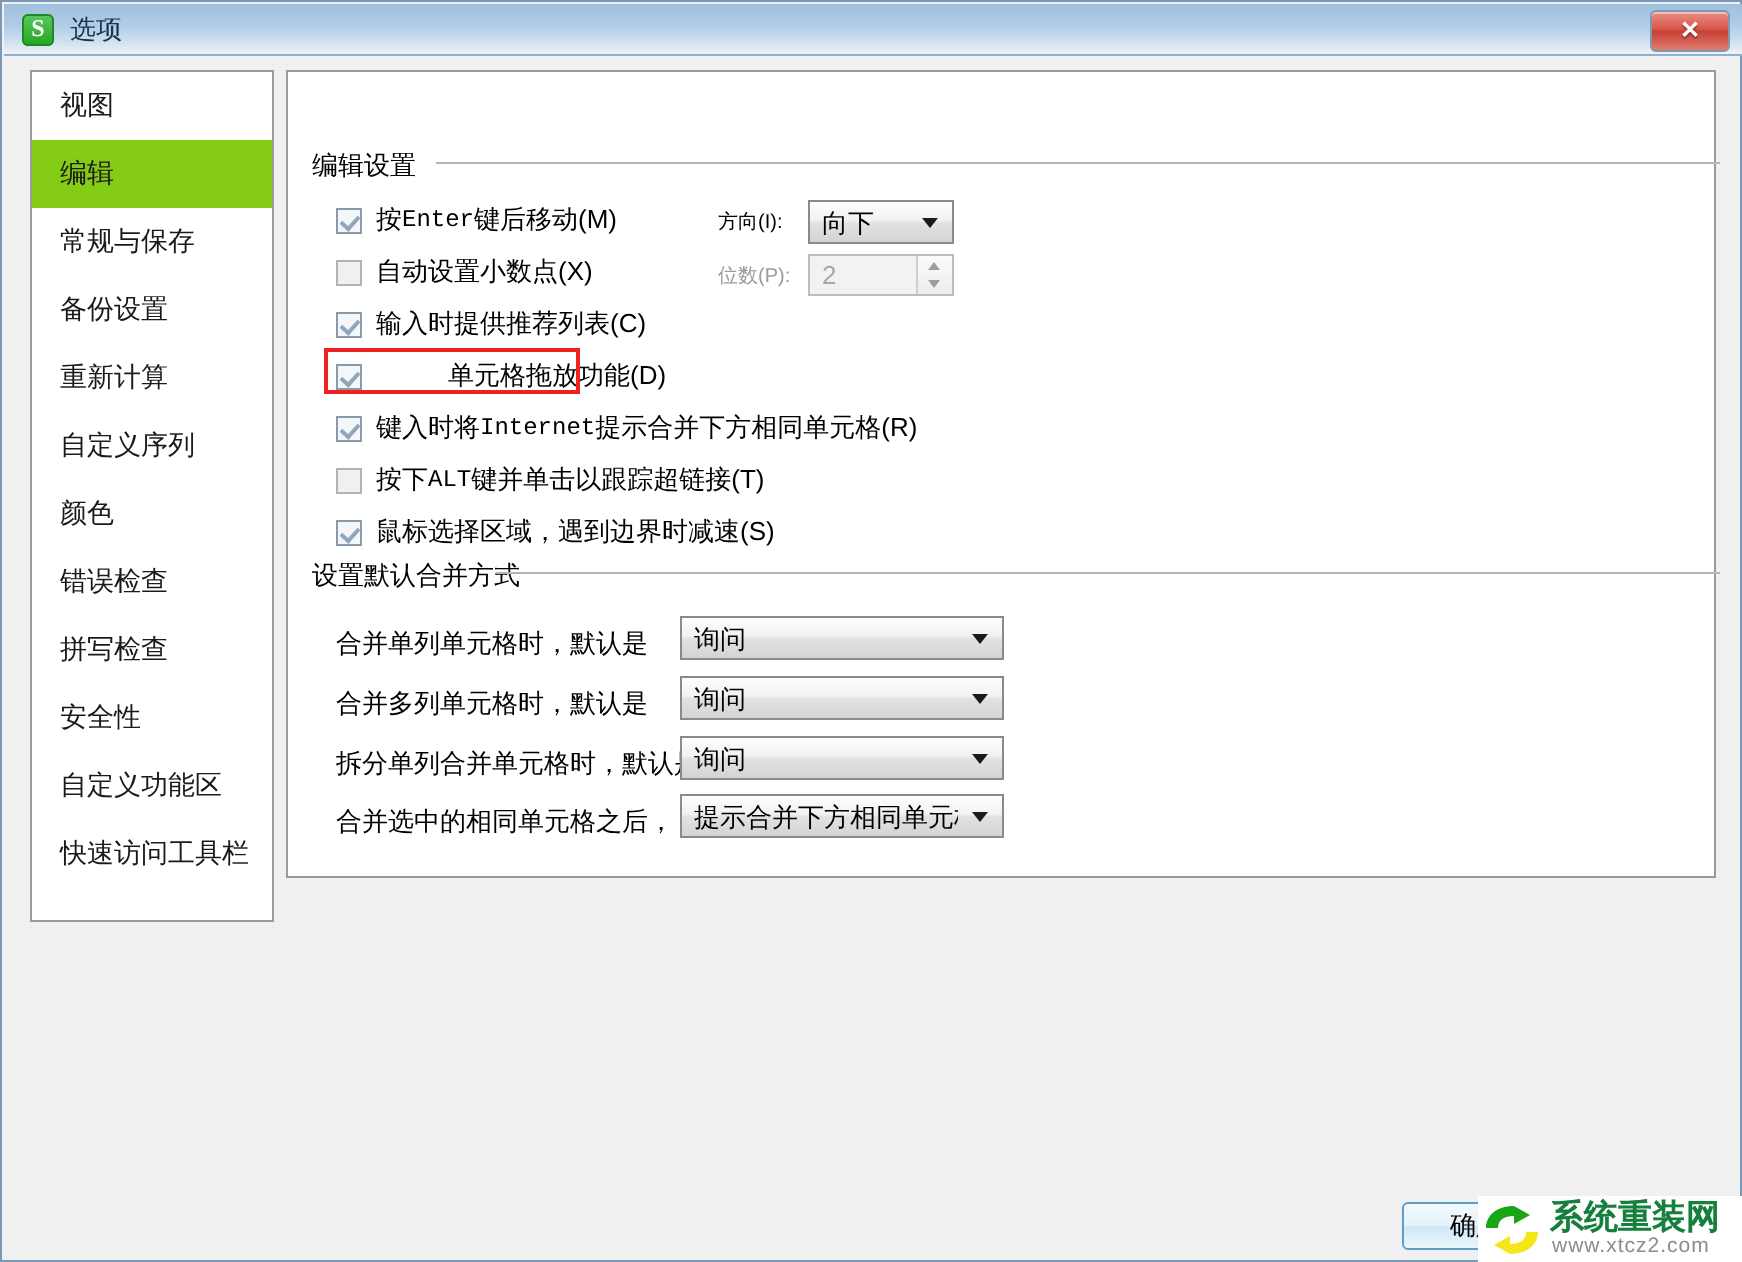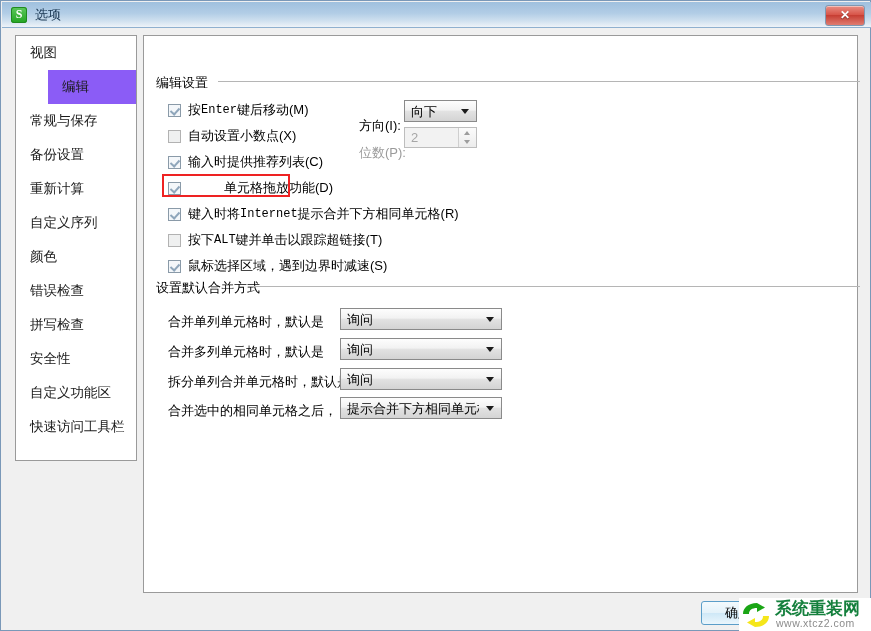--- a/index.html
+++ b/index.html
@@ -89,27 +89,26 @@
   .side-item {
     height: 34px;
     line-height: 34px;
     padding-left: 14px;
     font-size: 13.5px;
     color: #1a1a1a;
     cursor: pointer;
     white-space: nowrap;
   }
   .side-item.sel {
-    background: #8b5cf6;
-    margin-left: 32px;
+    background: #84cc16;
   }
   .content {
     position: absolute;
     left: 142px; top: 34px;
-    width: 715px; height: 558px;
+    width: 715px; height: 404px;
     background: #ffffff;
     border: 1px solid #9a9a9a;
     box-sizing: border-box;
   }
   
   .group-head {
     position: absolute;
     font-size: 13px;
     color: #000;
     background: #ffffff;
@@ -150,24 +149,23 @@
     left: 3px; top: 1px;
     width: 4px; height: 7px;
     border: solid #8fa6bb;
     border-width: 0 2px 2px 0;
     transform: rotate(42deg);
   }
   .mono { font-family: "Liberation Mono", monospace; font-size: 12px; }
   
   .inline-label {
     position: absolute;
-    font-size: 13px;
-    color: #000;
-    white-space: nowrap;
-    margin-top: 13px;
+    font-size: 10px;
+    color: #000;
+    white-space: nowrap;
   }
   .inline-label.dim { color: #9a9a9a; }
   .combo {
     position: absolute;
     border: 1px solid #8a8a8a;
     background: linear-gradient(to bottom, #fdfdfd 0%, #f2f2f2 45%, #e2e2e2 52%, #d4d4d4 100%);
     box-sizing: border-box;
     cursor: pointer;
     font-size: 13px;
     color: #000;

